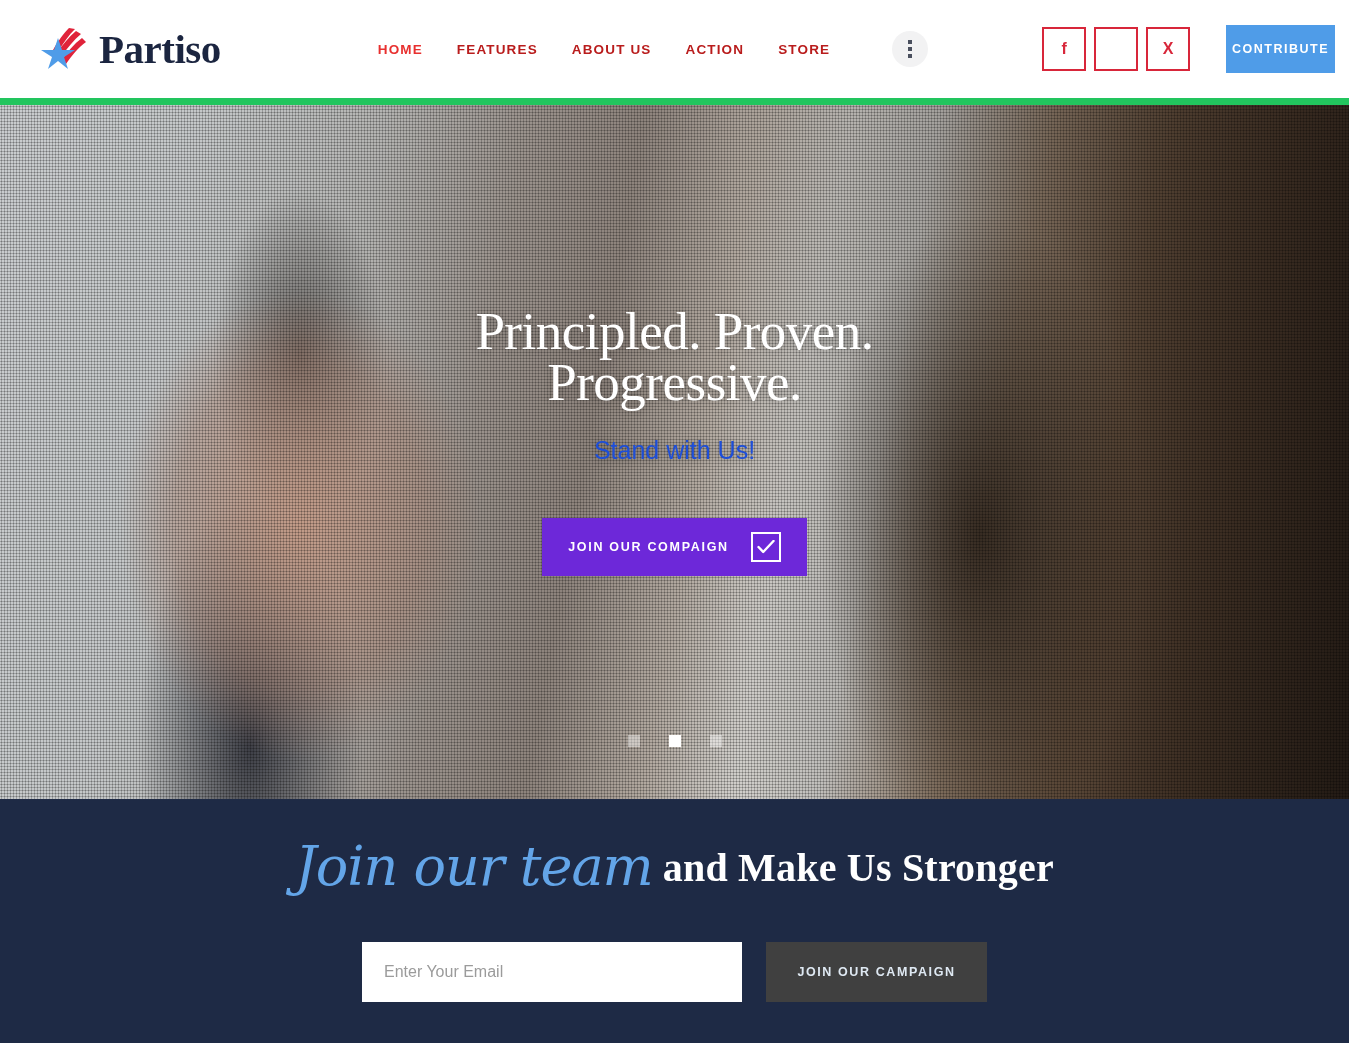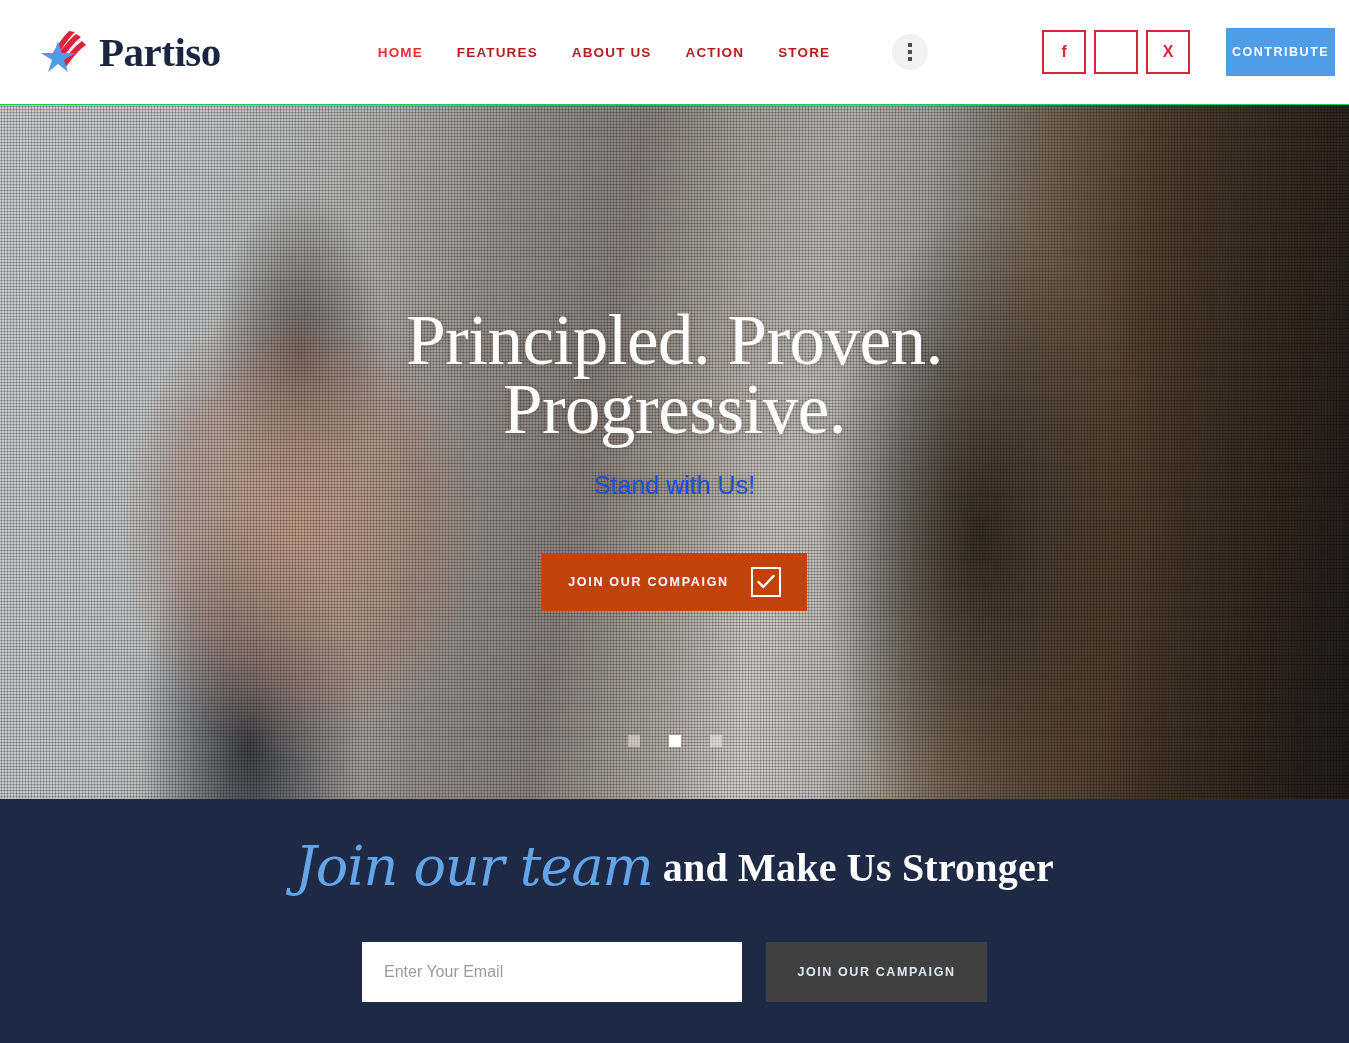--- a/index.html
+++ b/index.html
@@ -13,21 +13,21 @@
   }
 
   
   .header {
     position: relative;
     height: 105px;
     background: #ffffff;
     display: flex;
     align-items: center;
     padding: 0 14px 0 38px;
-    border-bottom: 1px solid #22c55e;
+    border-bottom: 7px solid #22c55e;
   }
 
   .logo-wrap {
     display: flex;
     align-items: center;
     gap: 9px;
     flex: 0 0 auto;
   }
   .logo-mark {
     width: 52px;
@@ -154,38 +154,38 @@
     position: absolute;
     inset: 0;
     display: flex;
     flex-direction: column;
     align-items: center;
     padding-top: 201px;
     text-align: center;
   }
   .hero-title {
     font-family: "Liberation Serif", serif;
-    font-size: 71px;
+    font-size: 53px;
     line-height: 0.97;
     font-weight: 400;
     color: #ffffff;
     max-width: 900px;
     letter-spacing: -0.5px;
     text-shadow: 0 1px 10px rgba(0,0,0,0.22);
   }
   .hero-sub {
     margin-top: 27px;
     font-size: 25px;
     color: #1d4ed8;
     font-weight: 400;
     text-shadow: 0 1px 8px rgba(0,0,0,0.3);
   }
   .hero-btn {
     margin-top: 53px;
-    background: #c2410c;
+    background: #6d28d9;
     border: none;
     height: 58px;
     min-width: 262px;
     color: #fff;
     display: flex;
     align-items: center;
     justify-content: center;
     gap: 22px;
     padding: 0 26px;
     cursor: pointer;

